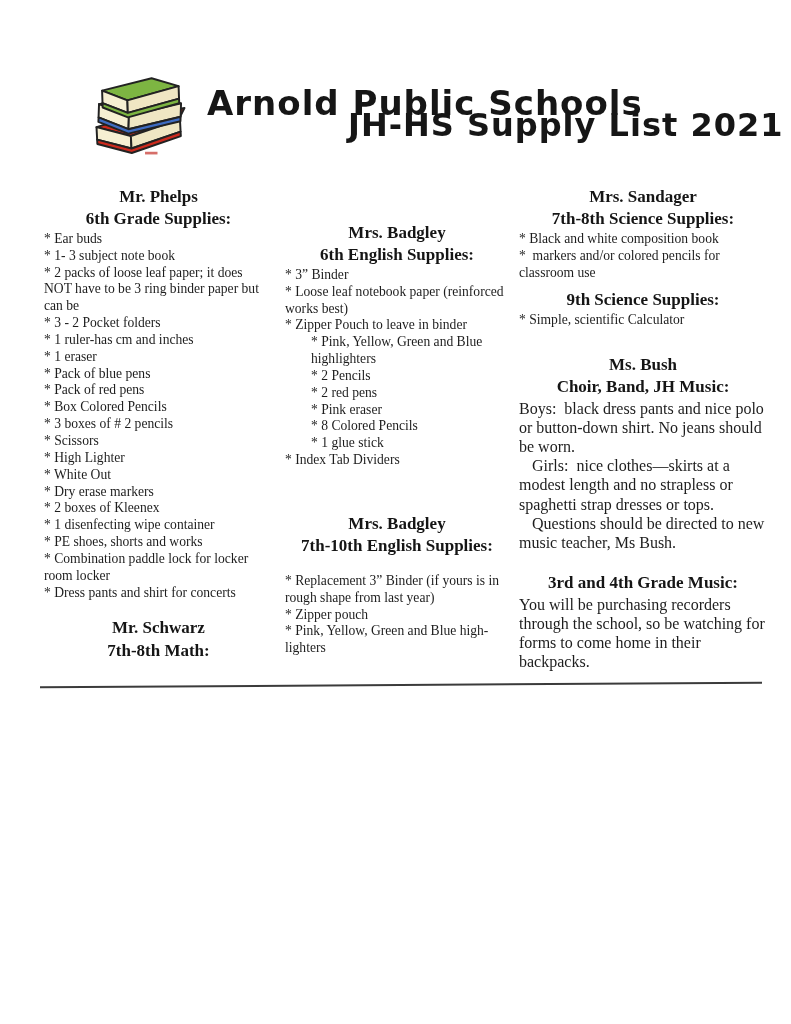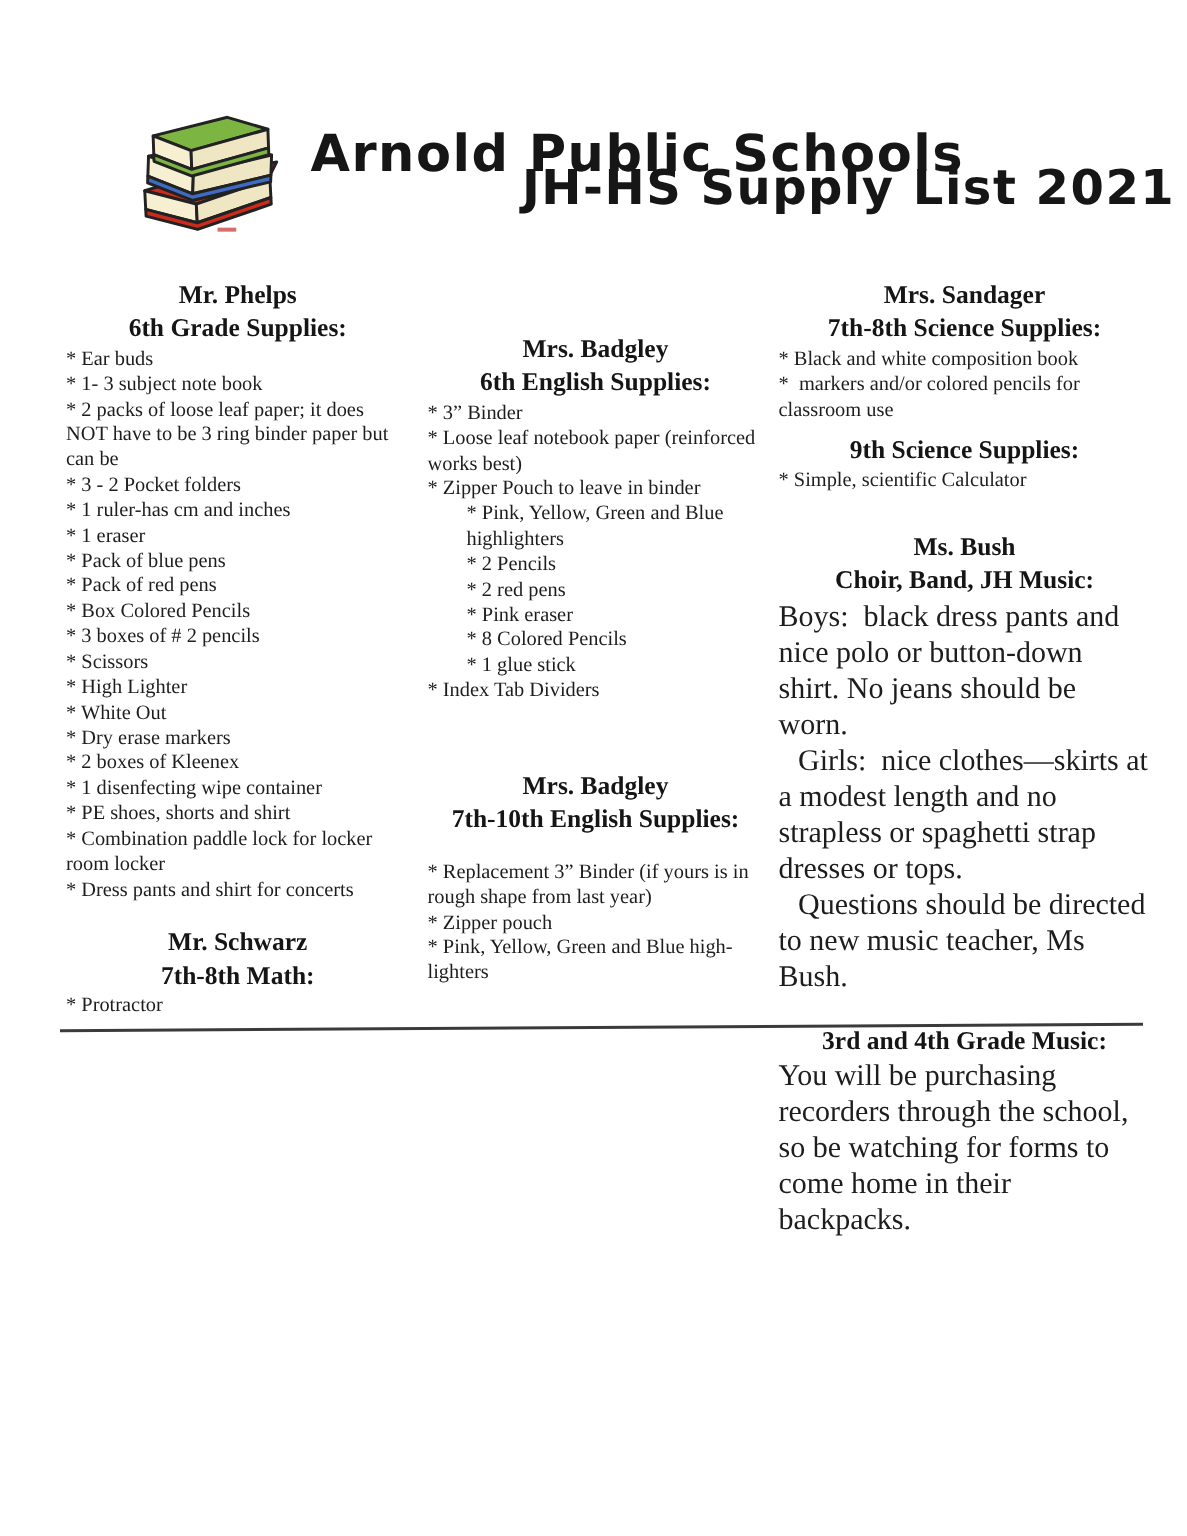--- a/index.html
+++ b/index.html
@@ -69,21 +69,21 @@
     font-size: 17px;
     line-height: 1.32;
     color: #151515;
   }
   .item {
     white-space: pre-wrap;
   }
   .item.lvl1 { padding-left: 26px; }
   .para {
     white-space: pre-wrap;
-    font-size: 20px;
+    font-size: 16px;
     line-height: 1.2;
   }
   .para + .para { text-indent: 13px; }
 
   .divider {
     position: absolute;
     left: 40px;
     top: 684px;
     width: 722px;
     height: 2px;
@@ -142,31 +142,28 @@
           <div class="item">* Pack of blue pens</div>
           <div class="item">* Pack of red pens</div>
           <div class="item">* Box Colored Pencils</div>
           <div class="item">* 3 boxes of # 2 pencils</div>
           <div class="item">* Scissors</div>
           <div class="item">* High Lighter</div>
           <div class="item">* White Out</div>
           <div class="item">* Dry erase markers</div>
           <div class="item">* 2 boxes of Kleenex</div>
           <div class="item">* 1 disenfecting wipe container</div>
-          <div class="item">* PE shoes, shorts and shirt</div>
+          <div class="item">* PE shoes, shorts and works</div>
           <div class="item">* Combination paddle lock for locker room locker</div>
           <div class="item">* Dress pants and shirt for concerts</div>
         </div>
       </div>
       <div class="section">
         <div class="heading">Mr. Schwarz</div>
         <div class="heading">7th-8th Math:</div>
-        <div class="items">
-          <div class="item">* Protractor</div>
-        </div>
       </div>
     </div>
   <div class="col" id="col-middle">
       <div class="section">
         <div class="heading">Mrs. Badgley</div>
         <div class="heading">6th English Supplies:</div>
         <div class="items">
           <div class="item">* 3” Binder</div>
           <div class="item">* Loose leaf notebook paper (reinforced works best)</div>
           <div class="item">* Zipper Pouch to leave in binder</div>

